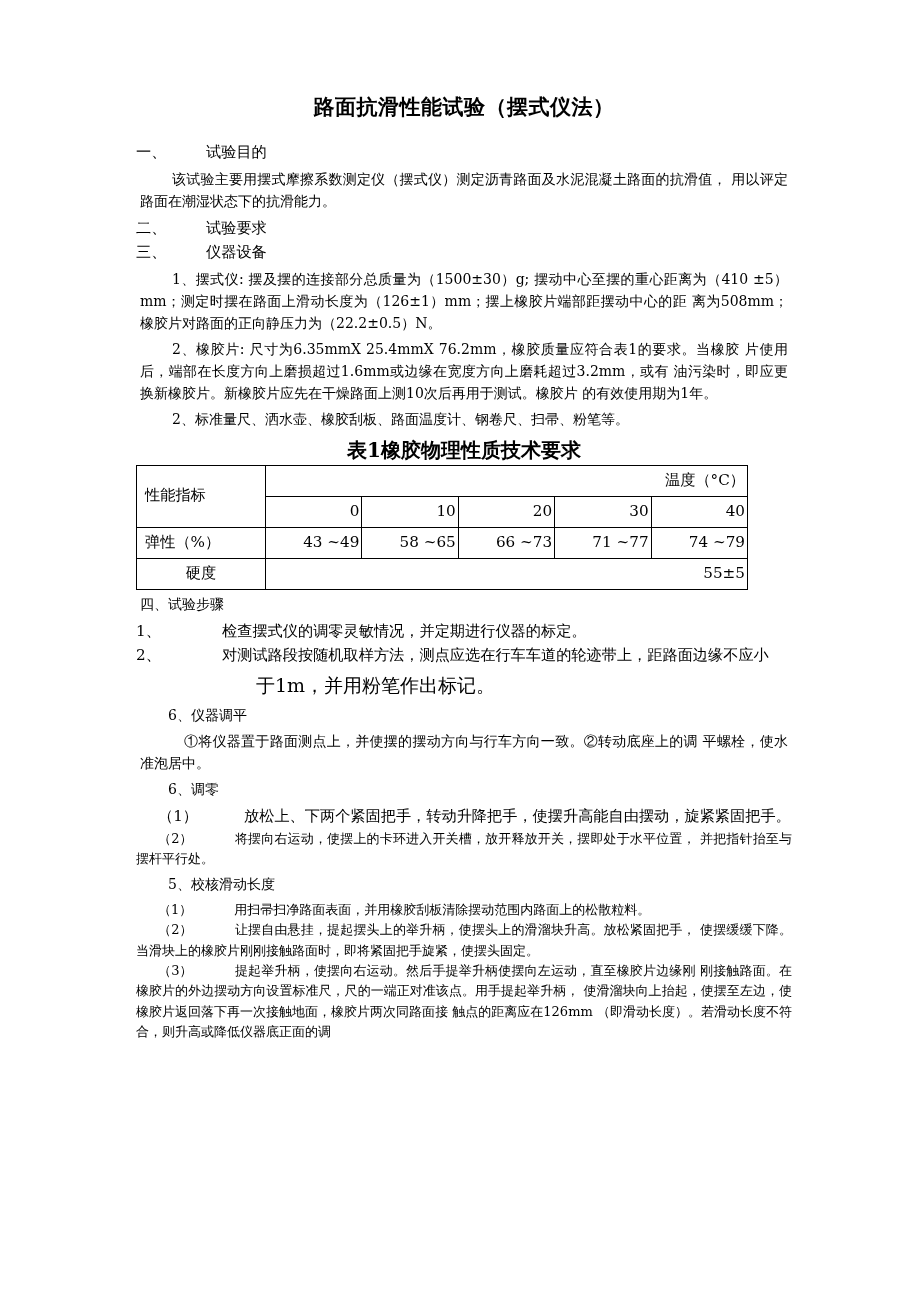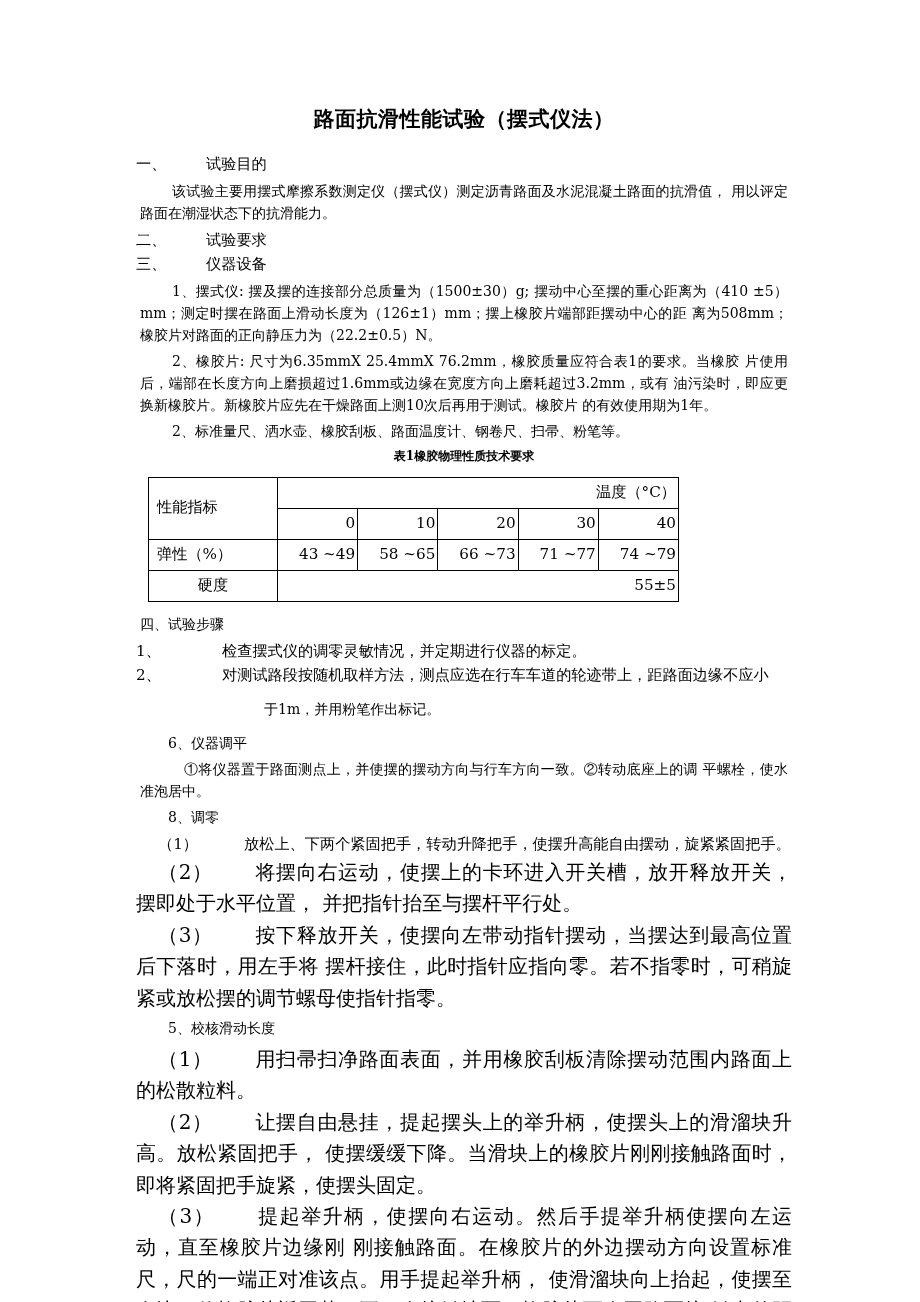--- a/index.html
+++ b/index.html
@@ -19,34 +19,34 @@
     width: 920px;
     height: 1302px;
     box-sizing: border-box;
     padding: 92px 128px 0 136px;
   }
   .doc-title {
     text-align: center;
     font-size: 21px;
     font-weight: bold;
     letter-spacing: 0.5px;
-    margin: 12px 0 20px 0;
+    margin: 0 0 20px 0;
     line-height: 1.4;
   }
   .para {
     font-size: 14px;
     line-height: 1.57;
     margin: 4px;
     text-align: justify;
     text-justify: inter-ideograph;
   }
   .indent2 { text-indent: 32px; }
   .indent-step { padding-left: 28px; text-indent: 0; }
   .sub-para-flow {
-    font-size: 20px;
+    font-size: 13px;
     line-height: 1.57;
     margin: 0;
     text-align: justify;
     text-justify: inter-ideograph;
   }
   .numbered {
     display: flex;
     font-size: 15.2px;
     line-height: 1.57;
     align-items: flex-start;
@@ -55,35 +55,35 @@
     flex: 0 0 auto;
     width: 70px;
   }
   .numbered .body {
     flex: 1 1 auto;
     text-align: justify;
     text-justify: inter-ideograph;
   }
   .numbered-wide .num { width: 86px; }
   .cont-line {
-    font-size: 14px;
+    font-size: 19px;
     line-height: 1.57;
-    margin: 12px;
+    margin: 4px;
   }
   .table-caption {
     text-align: center;
-    font-size: 12px;
+    font-size: 20px;
     font-weight: bold;
     line-height: 1.5;
     margin: 2px 0 0 0;
   }
   table.spec {
     border-collapse: collapse;
-    width: 531px;
-    margin: 12px;
+    width: 612px;
+    margin: 0;
     table-layout: fixed;
   }
   table.spec td {
     border: 1px solid #000000;
     font-size: 15.2px;
     text-align: right;
     vertical-align: middle;
     padding: 4px 2px;
     line-height: 1.3;
     height: 22px;
@@ -165,30 +165,29 @@
 
   <div class="numbered numbered-wide">
     <span class="num">2、</span>
     <span class="body">对测试路段按随机取样方法，测点应选在行车车道的轮迹带上，距路面边缘不应小</span>
   </div>
   <p class="cont-line" style="padding-left:116px;">于1m，并用粉笔作出标记。</p>
 
   <p class="para indent-step">6、仪器调平</p>
   <p class="para" style="text-indent:44px;">①将仪器置于路面测点上，并使摆的摆动方向与行车方向一致。②转动底座上的调 平螺栓，使水准泡居中。</p>
 
-  <p class="para indent-step">8、调零</p>
+  <p class="para indent-step">6、调零</p>
 
   <div class="numbered numbered-wide" style="padding-left:22px;">
     <span class="num">（1）</span>
     <span class="body">放松上、下两个紧固把手，转动升降把手，使摆升高能自由摆动，旋紧紧固把手。</span>
   </div>
 
   <p class="sub-para-flow" style="text-indent:22px;"><span>（2）</span><span style="display:inline-block;width:42px;"></span><span>将摆向右运动，使摆上的卡环进入开关槽，放开释放开关，摆即处于水平位置， 并把指针抬至与摆杆平行处。</span></p>
 
-  <p class="sub-para-flow" style="text-indent:22px;"><span>（3）</span><span style="display:inline-block;width:42px;"></span><span>按下释放开关，使摆向左带动指针摆动，当摆达到最高位置后下落时，用左手将 摆杆接住，此时指针应指向零。若不指零时，可稍旋紧或放松摆的调节螺母使指针指零。</span></p>
 
   <p class="para indent-step">5、校核滑动长度</p>
 
   <p class="sub-para-flow" style="text-indent:22px;"><span>（1）</span><span style="display:inline-block;width:42px;"></span><span>用扫帚扫净路面表面，并用橡胶刮板清除摆动范围内路面上的松散粒料。</span></p>
 
   <p class="sub-para-flow" style="text-indent:22px;"><span>（2）</span><span style="display:inline-block;width:42px;"></span><span>让摆自由悬挂，提起摆头上的举升柄，使摆头上的滑溜块升高。放松紧固把手， 使摆缓缓下降。当滑块上的橡胶片刚刚接触路面时，即将紧固把手旋紧，使摆头固定。</span></p>
 
   <p class="sub-para-flow" style="text-indent:22px;"><span>（3）</span><span style="display:inline-block;width:42px;"></span><span>提起举升柄，使摆向右运动。然后手提举升柄使摆向左运动，直至橡胶片边缘刚 刚接触路面。在橡胶片的外边摆动方向设置标准尺，尺的一端正对准该点。用手提起举升柄， 使滑溜块向上抬起，使摆至左边，使橡胶片返回落下再一次接触地面，橡胶片两次同路面接 触点的距离应在126mm （即滑动长度）。若滑动长度不符合，则升高或降低仪器底正面的调</span></p>
 
 </div>

